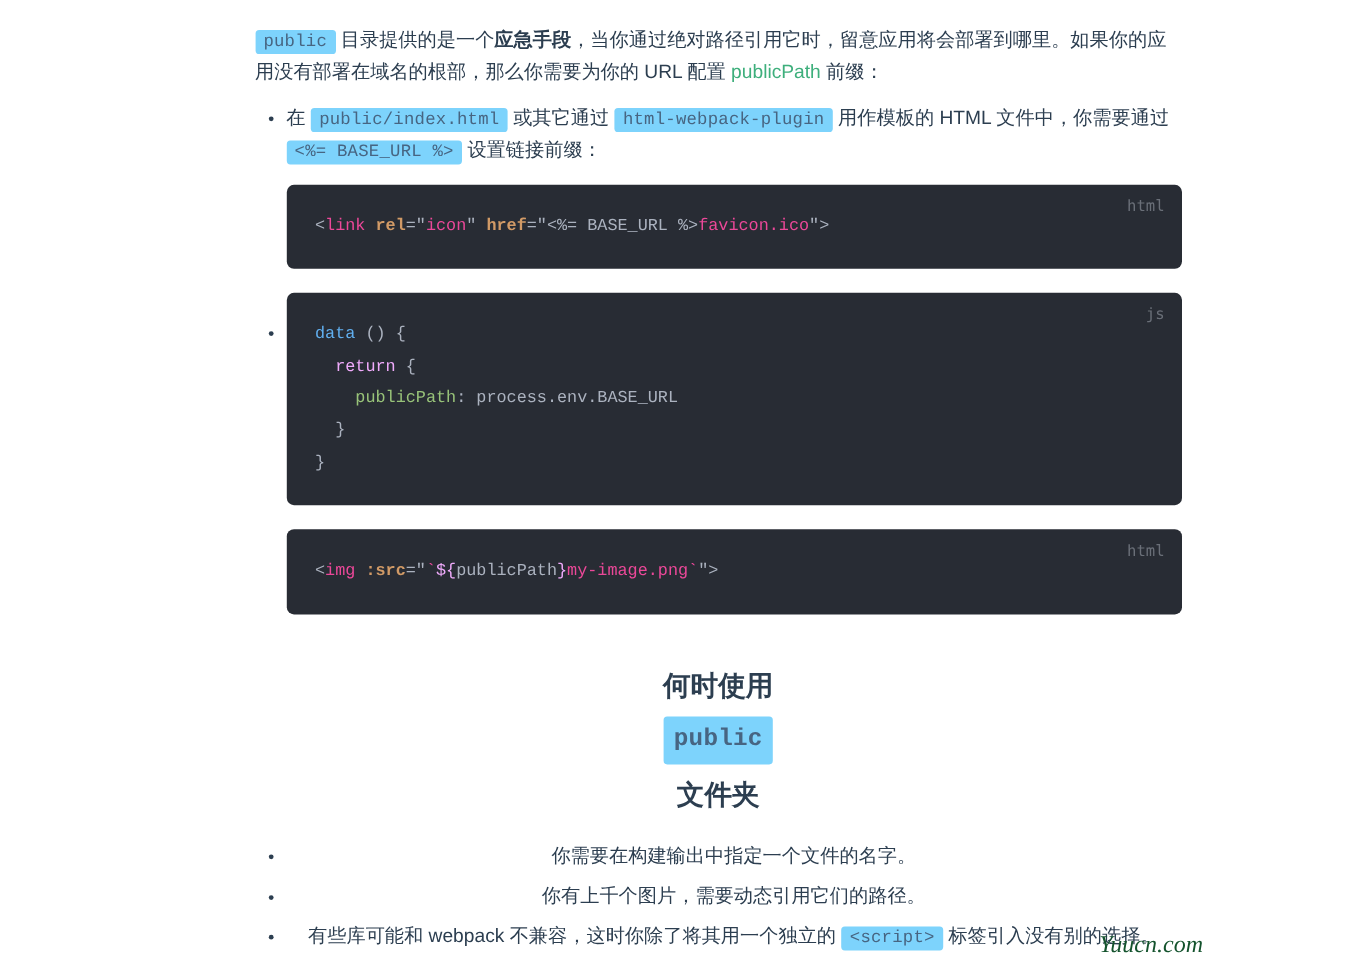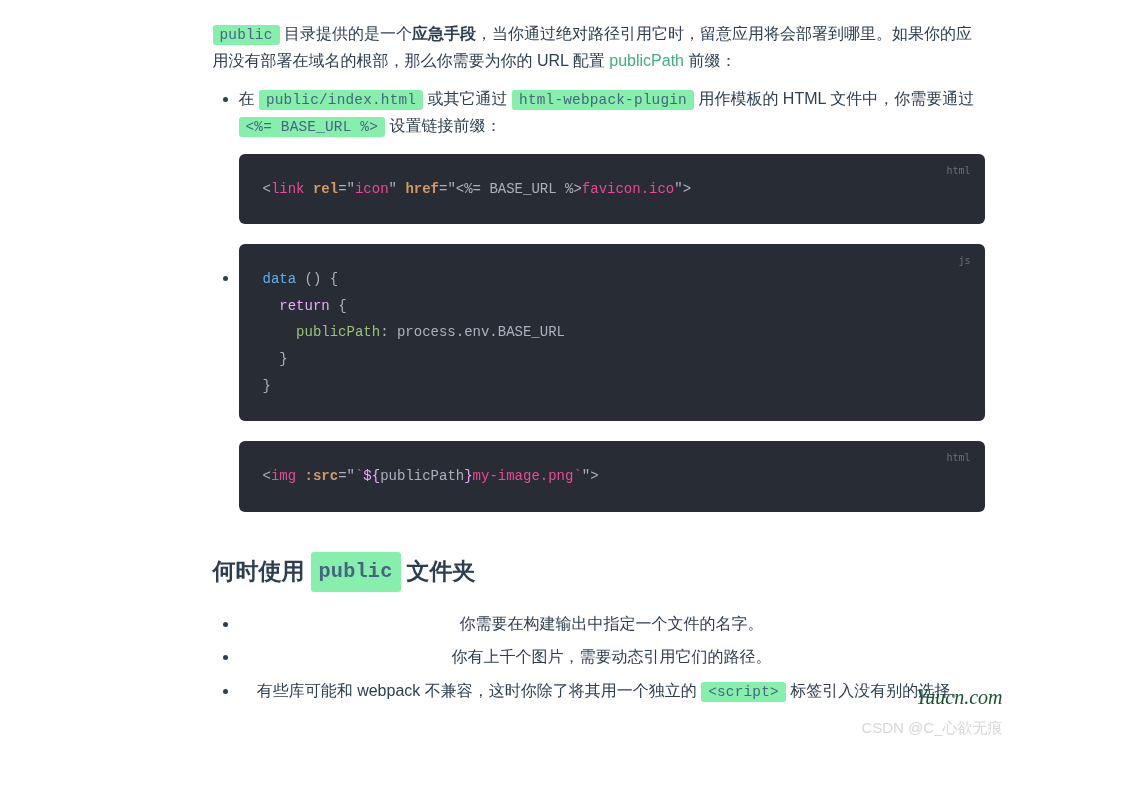--- a/index.html
+++ b/index.html
@@ -13,21 +13,21 @@
   }
   .page {
     max-width: 920px;
     margin: 0 auto;
     padding: 20px 36px 40px 112px;
     box-sizing: border-box;
     position: relative;
   }
   p { margin: 0 0 10px 0; }
   code.inline {
-    background: #86efac;
+    background: #7dd3fc;
     color: #476582;
     padding: 2px 7px;
     border-radius: 3px;
     font-size: 0.90em;
     font-family: "SFMono-Regular", Consolas, "Liberation Mono", Menlo, monospace;
     letter-spacing: 0.2px;
   }
   a.link {
     color: #3eaf7c;
     text-decoration: none;
@@ -46,21 +46,21 @@
     background: #282c34;
     border-radius: 6px;
     margin: 14px 0 20px 0;
     overflow: hidden;
   }
   .codeblock .lang {
     position: absolute;
     top: 8px;
     right: 14px;
     color: #6a6f78;
-    font-size: 10px;
+    font-size: 13px;
     font-family: "SFMono-Regular", Consolas, monospace;
   }
   .codeblock pre {
     margin: 0;
     padding: 22px 24px;
     font-family: "SFMono-Regular", Consolas, "Liberation Mono", Menlo, monospace;
     font-size: 14px;
     line-height: 1.9;
     white-space: pre;
     color: #abb2bf;
@@ -74,20 +74,21 @@
   .tk-id    { color: #98c379; }
   .tk-plain { color: #abb2bf; }
   h2.sec {
     font-size: 23px;
     font-weight: 600;
     margin: 40px 0 18px 0;
     display: flex;
     align-items: center;
     flex-wrap: wrap;
     gap: 6px;
+    flex-direction: column;
   }
   h2.sec code.inline {
     font-size: 0.88em;
     padding: 3px 8px;
   }
   .watermark-right {
     position: absolute;
     right: 18px;
     bottom: 44px;
     color: #14532d;

